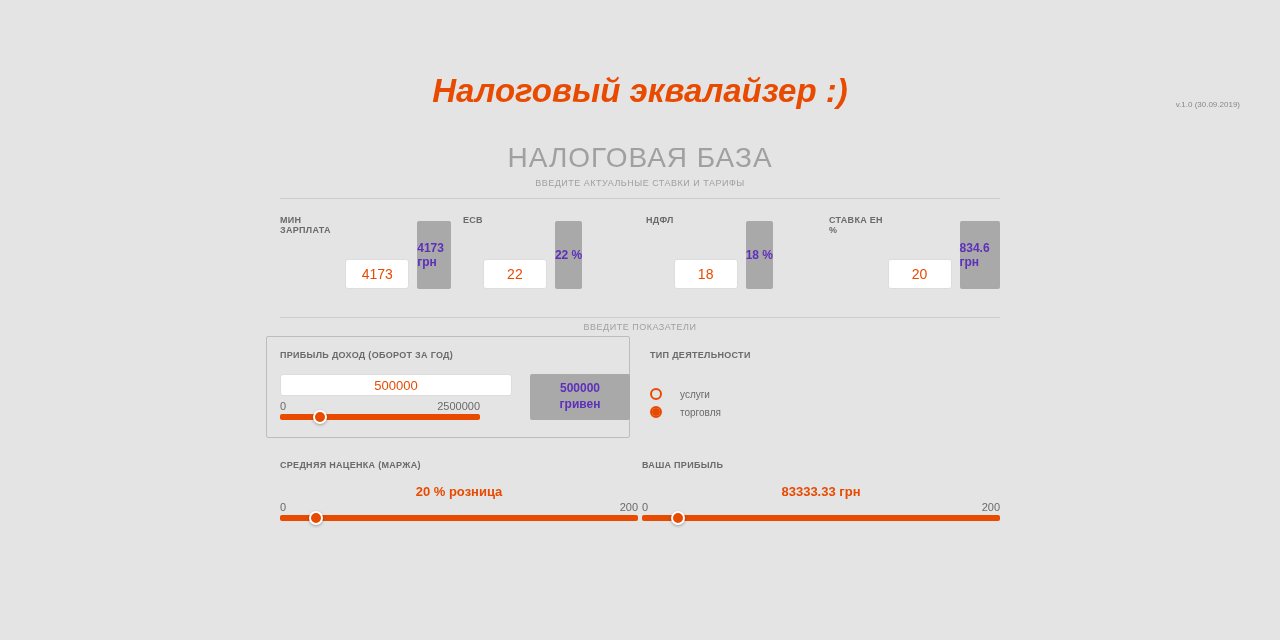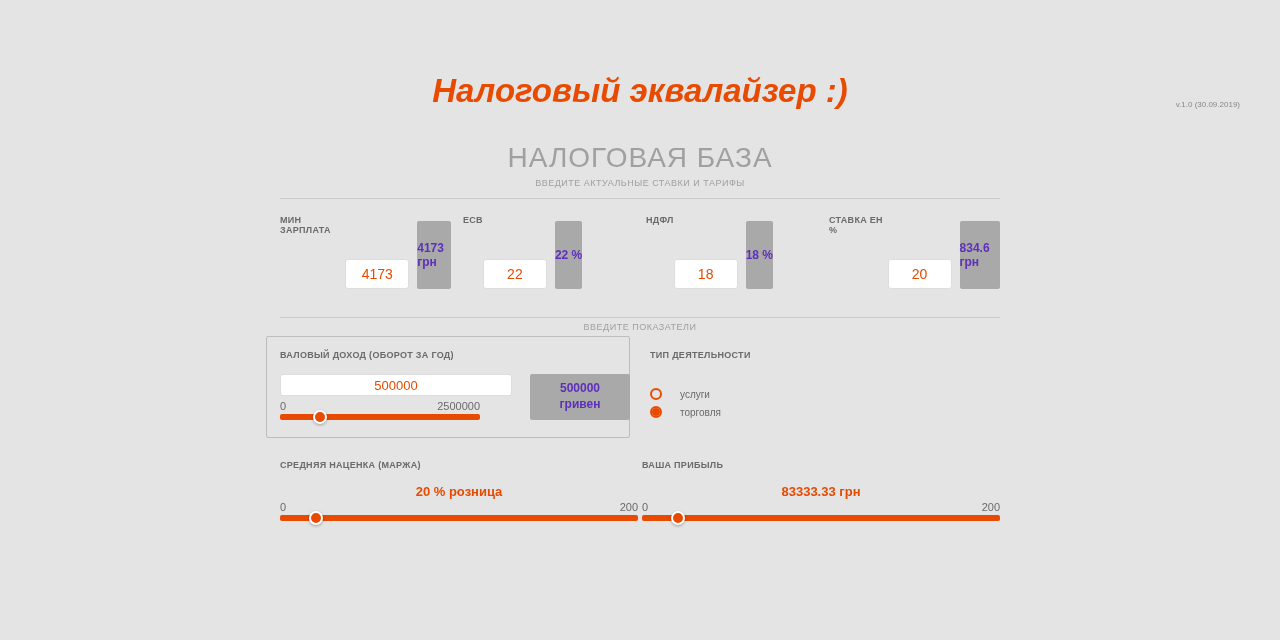--- a/index.html
+++ b/index.html
@@ -291,21 +291,21 @@
       </div>
     </div>
   </div>
 
   <hr class="divider">
   <div class="section-sub">ВВЕДИТЕ ПОКАЗАТЕЛИ</div>
 
   <div class="income-row">
     <div class="income-left-border"></div>
     <div class="income-left">
-      <div class="small-label">ВАЛОВЫЙ ДОХОД (ОБОРОТ ЗА ГОД)</div>
+      <div class="small-label">ПРИБЫЛЬ ДОХОД (ОБОРОТ ЗА ГОД)</div>
       <div class="gross-row">
         <div class="gross-left-col">
           <input class="gross-input" value="500000" style="">
           <div class="slider-labels">
             <span>0</span>
             <span>2500000</span>
           </div>
           <div class="slider-track">
             <div class="slider-thumb" id="gross-thumb" style="left: 20%;"></div>
           </div>

